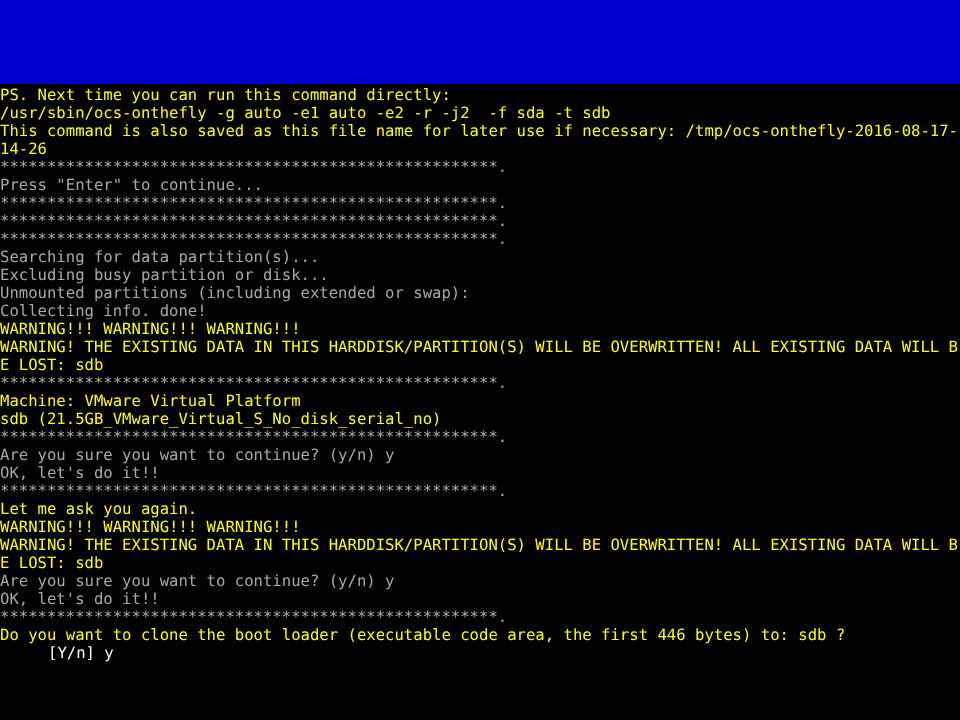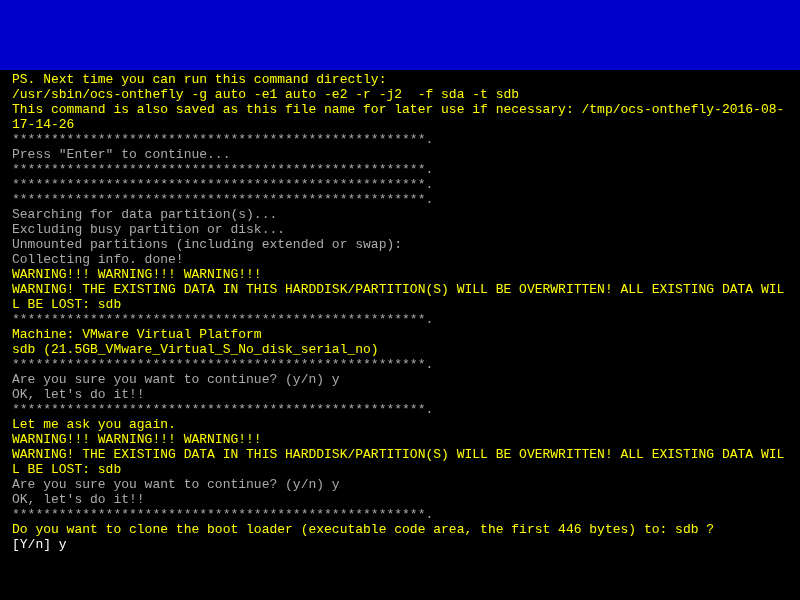--- a/index.html
+++ b/index.html
@@ -15,33 +15,33 @@
       font-size: 13px;
       line-height: 15px;
       overflow: hidden;
     }
     .blue-bar {
       width: 800px;
       height: 70px;
       background: #0000cc;
     }
     .terminal {
-      padding: 2px 12px;
+      padding: 2px 0;
       white-space: pre-wrap;
       word-break: break-all;
-      font-family: Liberation Mono, monospace;
     }
     .yellow {
       color: #ffff00;
     }
     .white {
       color: #aaaaaa;
     }
     .bright-white {
       color: #ffffff;
+      margin-left: 40px;
     }
     .line {
       display: block;
     }
   </style>
 </head>
 <body>
 
 <div class="blue-bar"></div>
 <div class="terminal" id="terminal"><span class="line yellow">PS. Next time you can run this command directly:</span><span class="line yellow">/usr/sbin/ocs-onthefly -g auto -e1 auto -e2 -r -j2  -f sda -t sdb</span><span class="line yellow">This command is also saved as this file name for later use if necessary: /tmp/ocs-onthefly-2016-08-17-14-26</span><span class="line white">*****************************************************.</span><span class="line white">Press "Enter" to continue...</span><span class="line white">*****************************************************.</span><span class="line white">*****************************************************.</span><span class="line white">*****************************************************.</span><span class="line white">Searching for data partition(s)...</span><span class="line white">Excluding busy partition or disk...</span><span class="line white">Unmounted partitions (including extended or swap):</span><span class="line white">Collecting info. done!</span><span class="line yellow">WARNING!!! WARNING!!! WARNING!!!</span><span class="line yellow">WARNING! THE EXISTING DATA IN THIS HARDDISK/PARTITION(S) WILL BE OVERWRITTEN! ALL EXISTING DATA WILL BE LOST: sdb</span><span class="line white">*****************************************************.</span><span class="line yellow">Machine: VMware Virtual Platform</span><span class="line yellow">sdb (21.5GB_VMware_Virtual_S_No_disk_serial_no)</span><span class="line white">*****************************************************.</span><span class="line white">Are you sure you want to continue? (y/n) y</span><span class="line white">OK, let's do it!!</span><span class="line white">*****************************************************.</span><span class="line yellow">Let me ask you again.</span><span class="line yellow">WARNING!!! WARNING!!! WARNING!!!</span><span class="line yellow">WARNING! THE EXISTING DATA IN THIS HARDDISK/PARTITION(S) WILL BE OVERWRITTEN! ALL EXISTING DATA WILL BE LOST: sdb</span><span class="line white">Are you sure you want to continue? (y/n) y</span><span class="line white">OK, let's do it!!</span><span class="line white">*****************************************************.</span><span class="line yellow">Do you want to clone the boot loader (executable code area, the first 446 bytes) to: sdb ?</span><span class="line bright-white">[Y/n] y</span></div>

